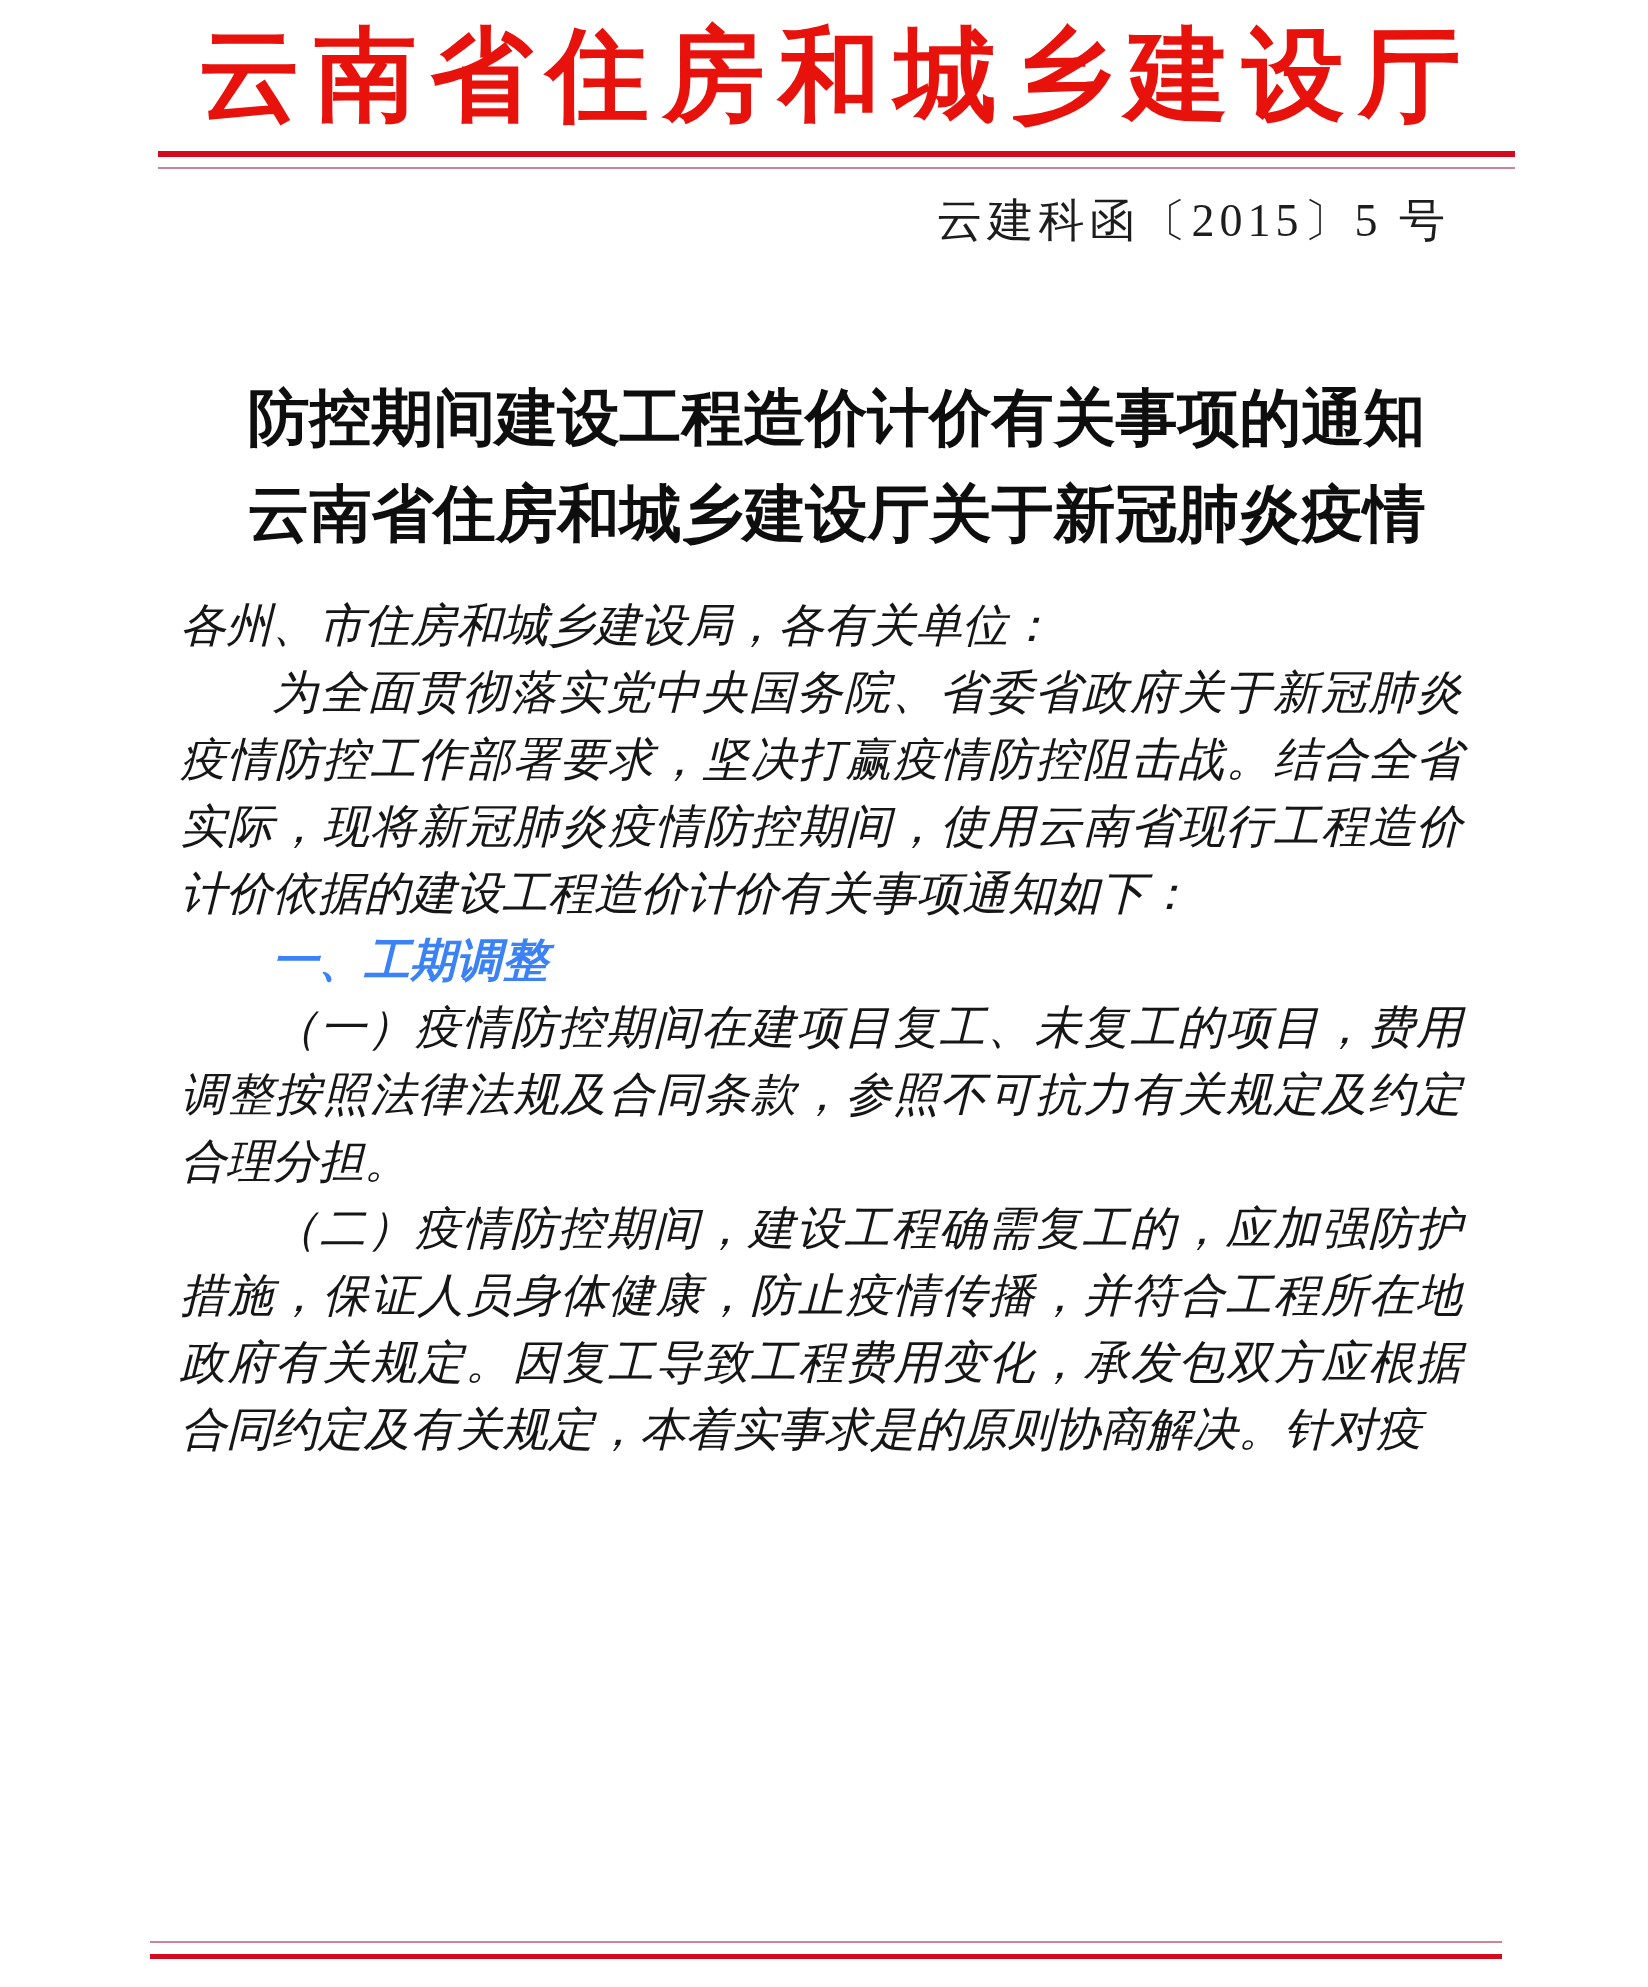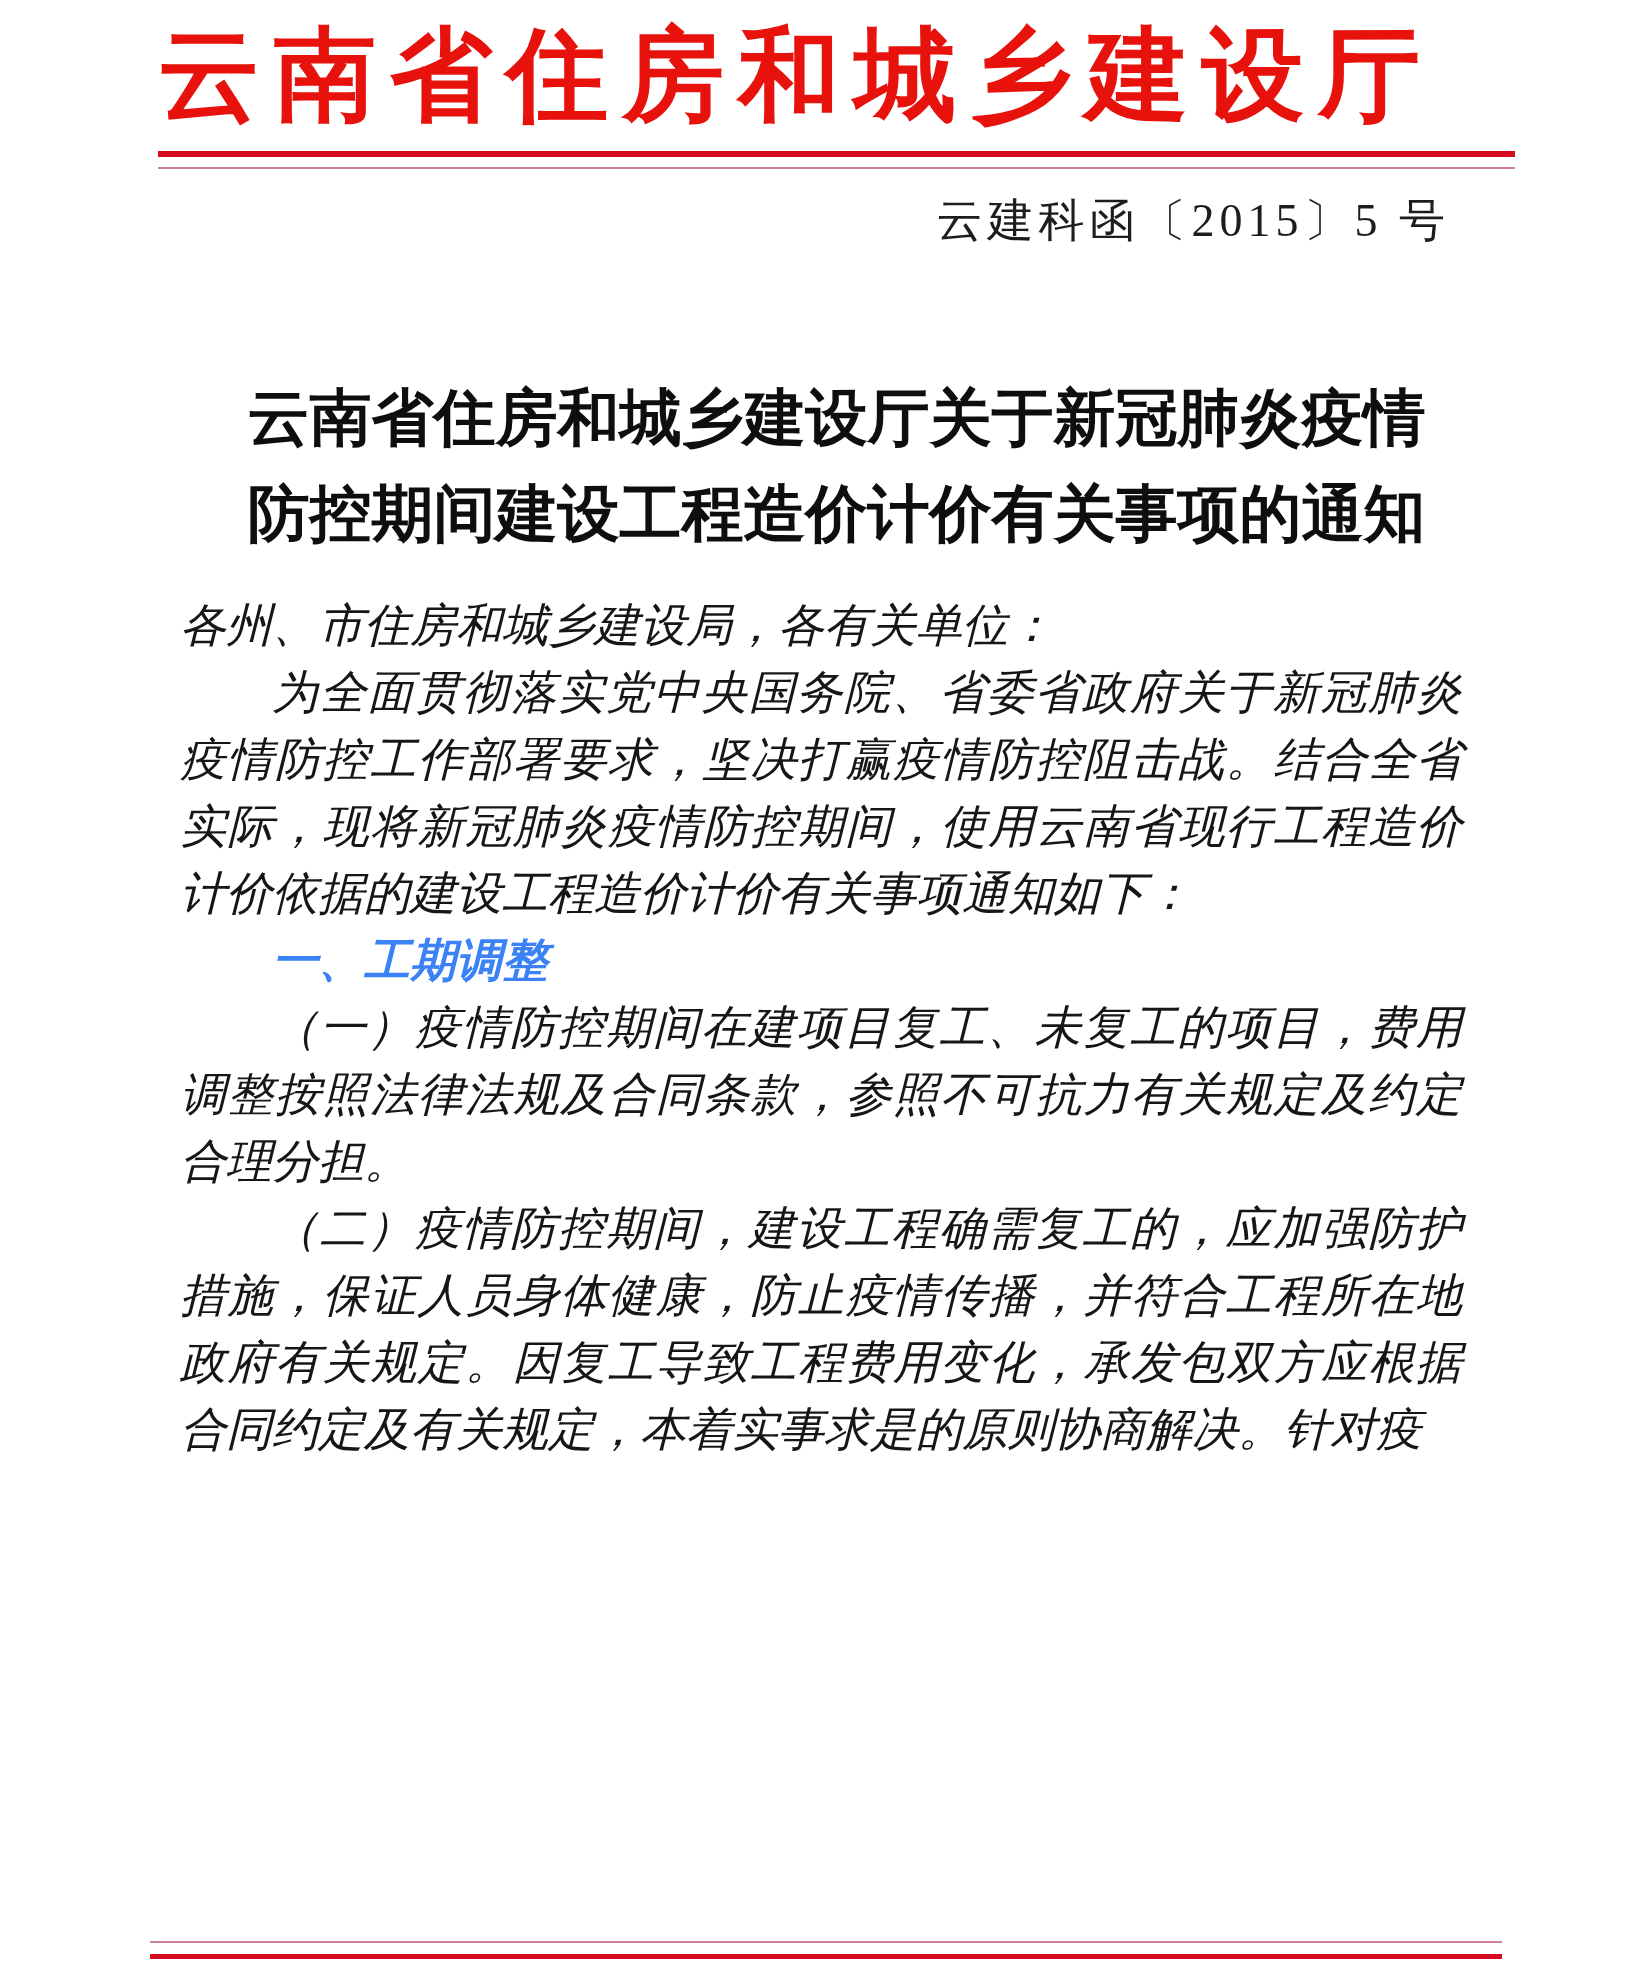--- a/index.html
+++ b/index.html
@@ -12,21 +12,21 @@
     overflow: hidden;
     font-family: "Liberation Serif", "DejaVu Serif", serif;
     color: #141414;
   }
   
   .agency-name {
     position: absolute;
     top: 8px;
     left: 158px;
     width: 1357px;
-    text-align: left;
+    text-align: center;
     font-size: 102px;
     font-weight: 700;
     letter-spacing: 14px;
     white-space: nowrap;
     color: var(--header-red, #e8120c);
     font-family: Liberation Serif, serif;
   }
   .rule-thick {
     position: absolute;
     top: 151px;
@@ -108,22 +108,22 @@
 <div class="page">
 
   <header>
     <h1 class="agency-name">云南省住房和城乡建设厅</h1>
     <div class="rule-thick"></div>
     <div class="rule-thin"></div>
     <div class="doc-number">云建科函〔2015〕5 号</div>
   </header>
 
   <div class="doc-title">
+    <div>防控期间建设工程造价计价有关事项的通知</div>
     <div>云南省住房和城乡建设厅关于新冠肺炎疫情</div>
-    <div>防控期间建设工程造价计价有关事项的通知</div>
   </div>
 
   <main class="body-text">
     <p class="salutation">各州、市住房和城乡建设局，各有关单位：</p>
     <p class="para">为全面贯彻落实党中央国务院、省委省政府关于新冠肺炎疫情防控工作部署要求，坚决打赢疫情防控阻击战。结合全省实际，现将新冠肺炎疫情防控期间，使用云南省现行工程造价计价依据的建设工程造价计价有关事项通知如下：</p>
     <p class="section-heading">一、工期调整</p>
     <p class="para">（一）疫情防控期间在建项目复工、未复工的项目，费用调整按照法律法规及合同条款，参照不可抗力有关规定及约定合理分担。</p>
     <p class="para">（二）疫情防控期间，建设工程确需复工的，应加强防护措施，保证人员身体健康，防止疫情传播，并符合工程所在地政府有关规定。因复工导致工程费用变化，承发包双方应根据合同约定及有关规定，本着实事求是的原则协商解决。针对疫</p>
   </main>
 

